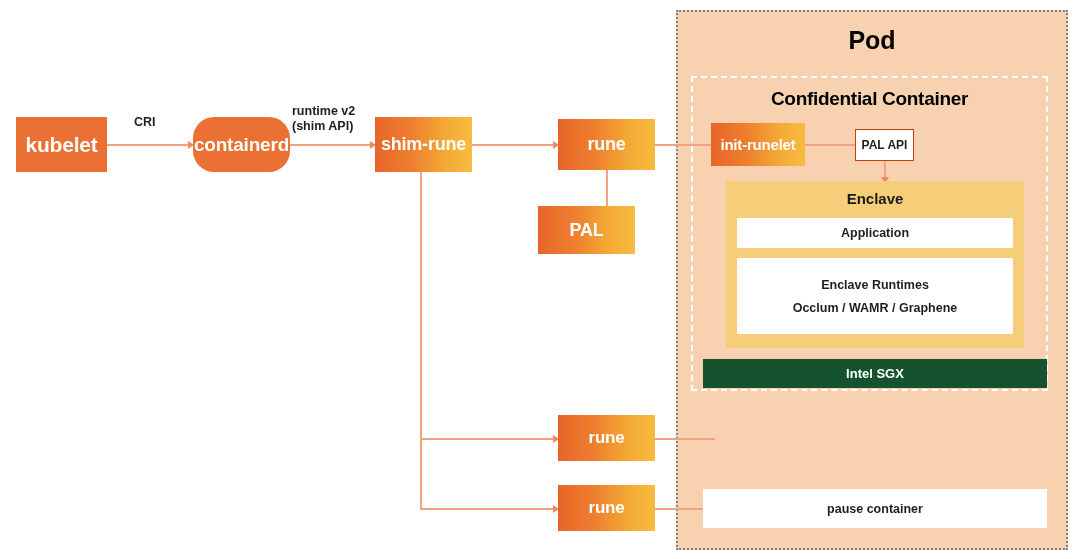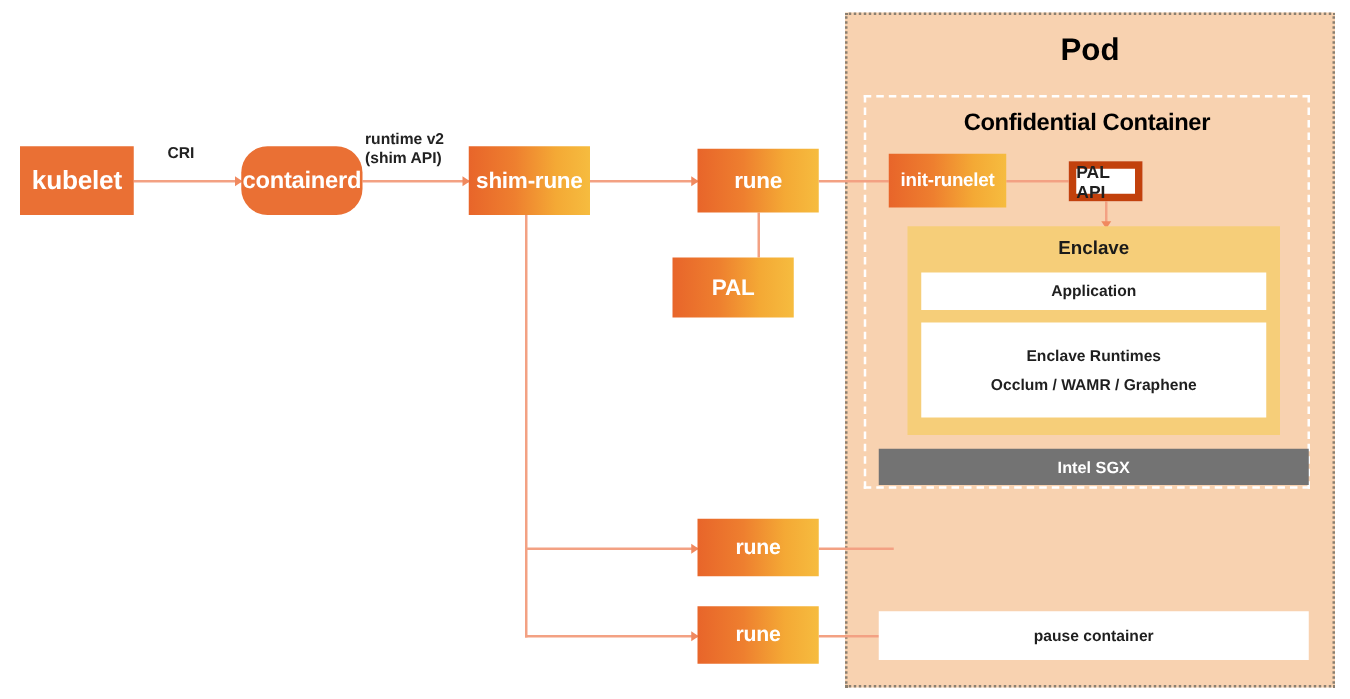--- a/index.html
+++ b/index.html
@@ -50,21 +50,21 @@
     color: #ffffff;
     font-weight: bold;
     letter-spacing: -0.2px;
     background: linear-gradient(90deg, #E8652A 0%, #EE7F2F 38%, #F4A935 72%, #F6BC3F 100%);
     box-sizing: border-box;
   }
   .node.flat {
     background: #EA7034;
   }
   .node.sgx {
-    background: #737373;
+    background: #14532d;
     font-size: 13px;
     letter-spacing: 0;
   }
 
   
   .edge-label {
     position: absolute;
     color: #222222;
     font-weight: bold;
     font-size: 12.5px;
@@ -127,27 +127,27 @@
     font-weight: bold;
     font-size: 12.5px;
     box-sizing: border-box;
     text-align: center;
   }
   .white-box .l2 { margin-top: 9px; }
 
   .pal-api {
     position: absolute;
     background: #ffffff;
-    border: 6px solid #c2410c;
+    border: 1px solid #c2410c;
     display: flex;
     align-items: center;
     justify-content: center;
     color: #1f1f1f;
     font-weight: bold;
-    font-size: 14px;
+    font-size: 12px;
     box-sizing: border-box;
   }
 
   
   .caption {
     position: absolute;
     color: #3b3b3b;
     font-weight: bold;
     font-size: 18.5px;
     line-height: 1.33;

